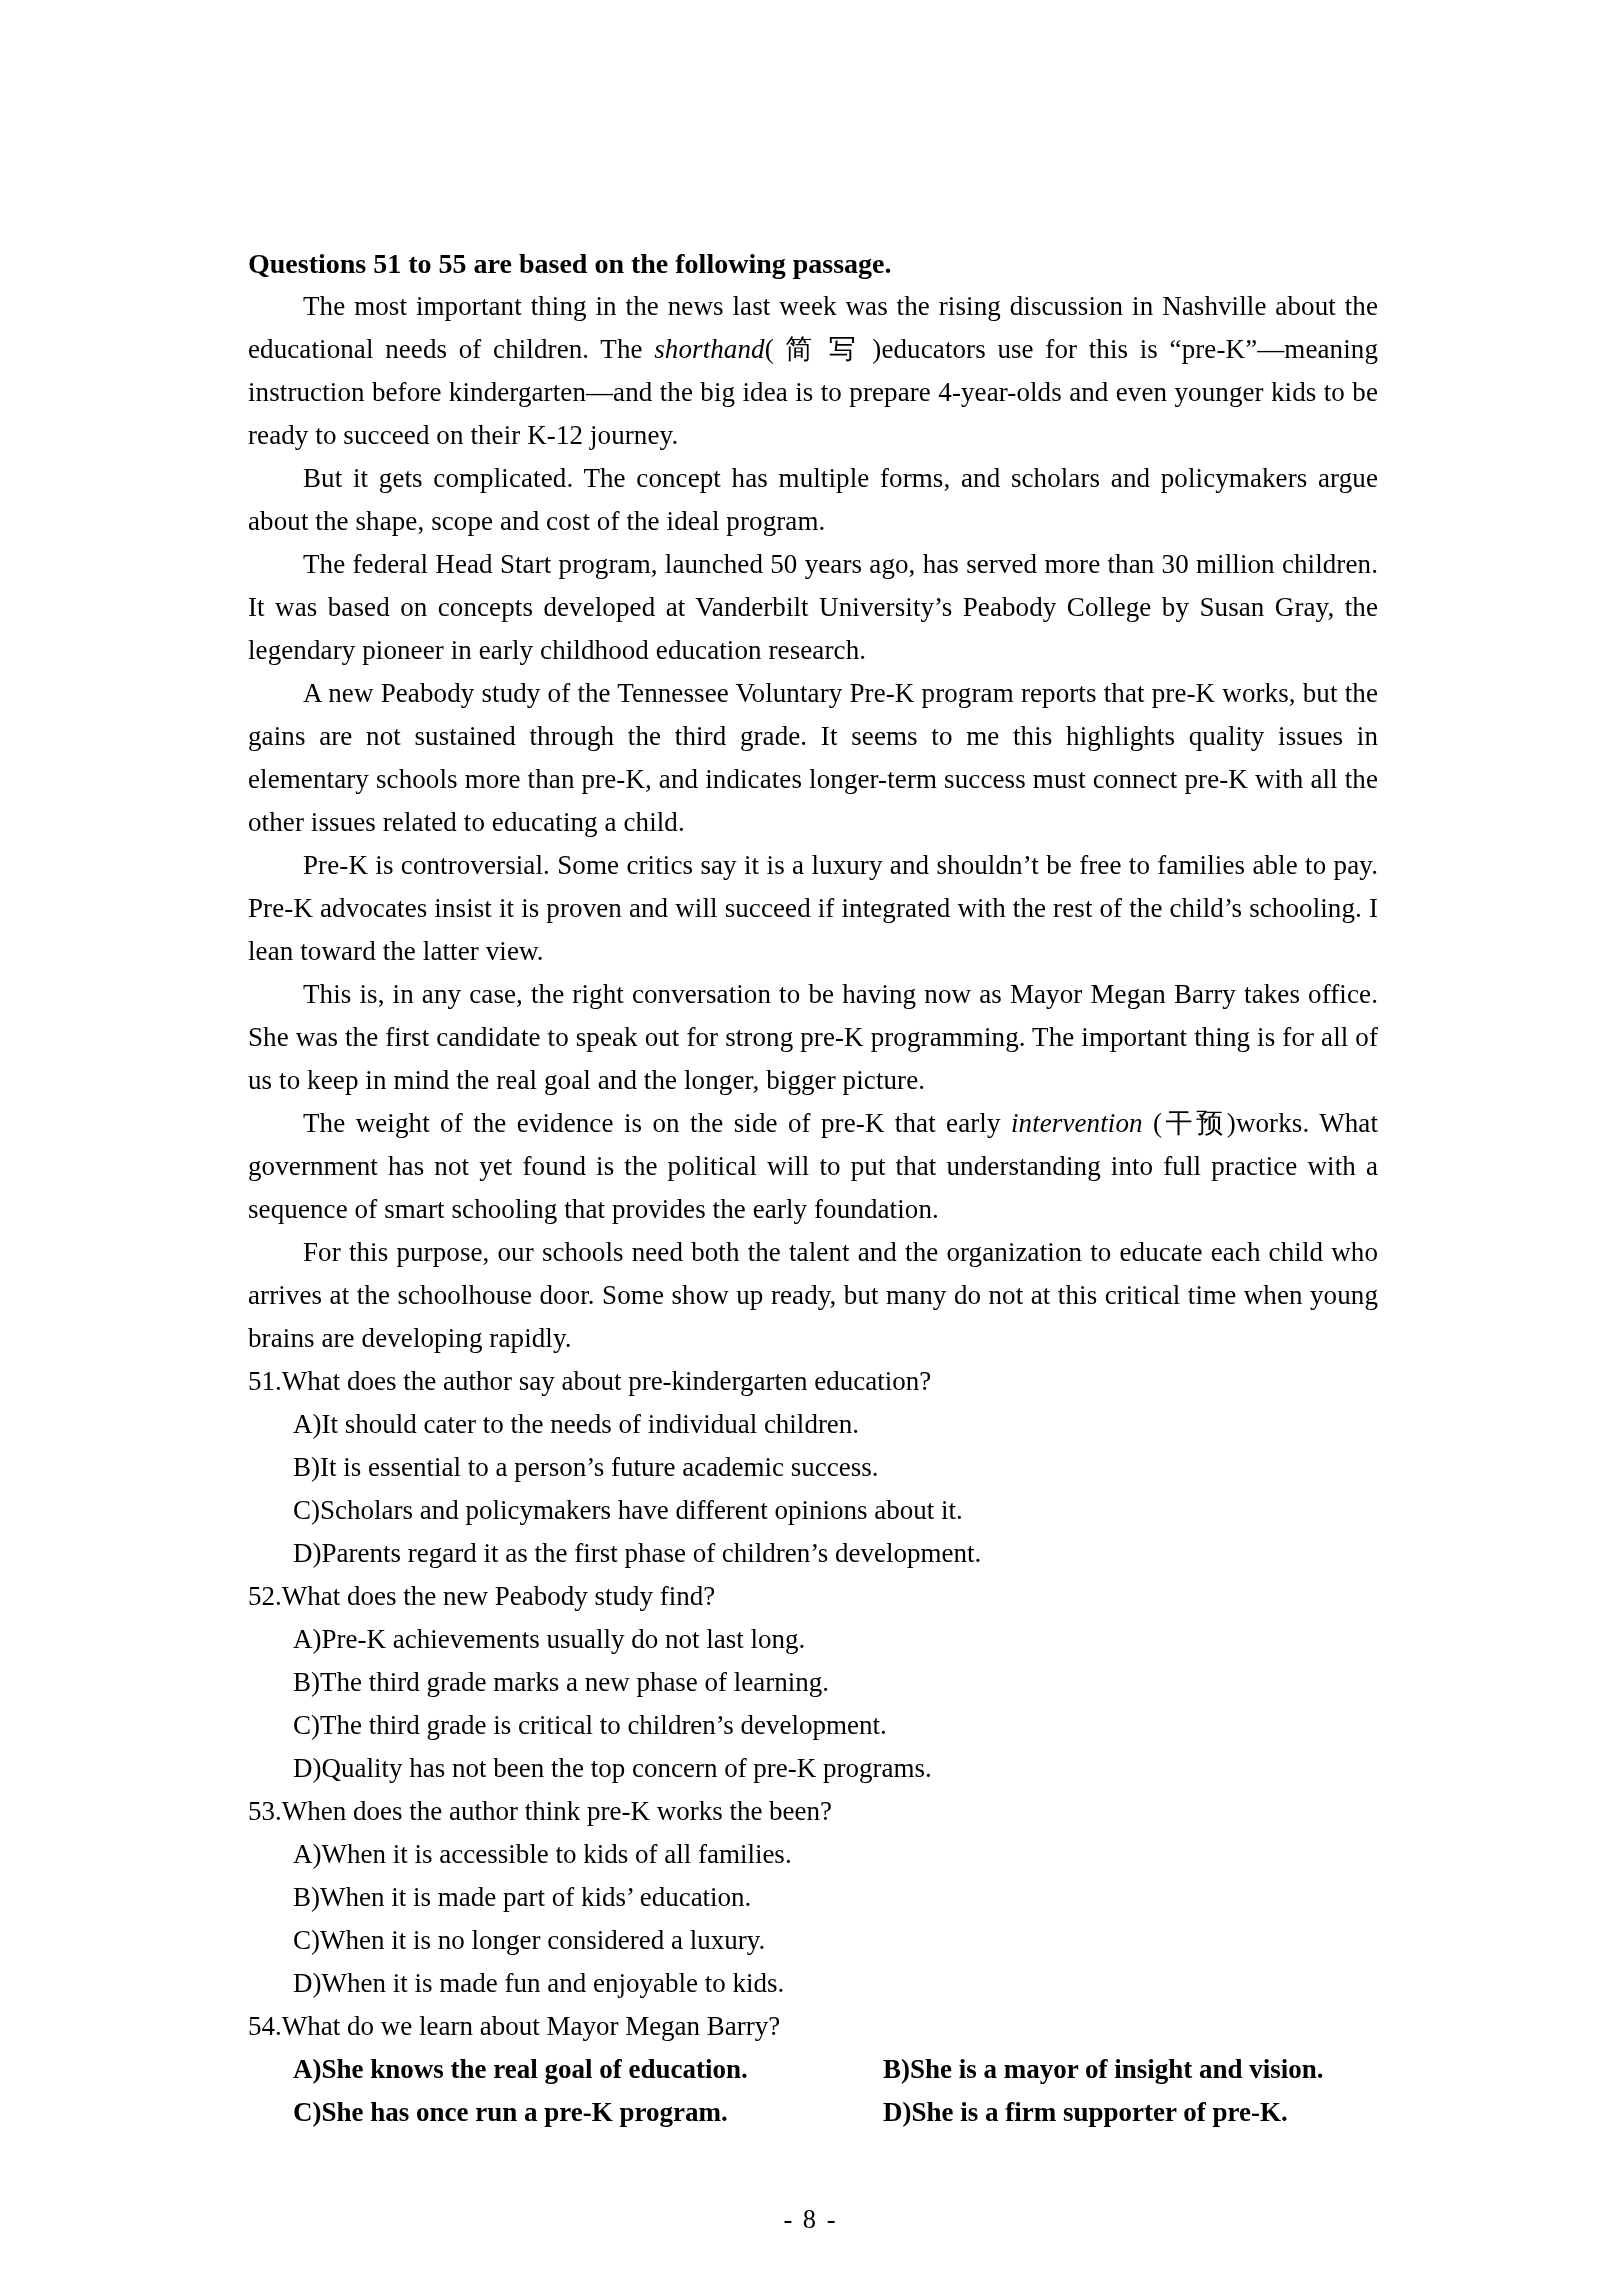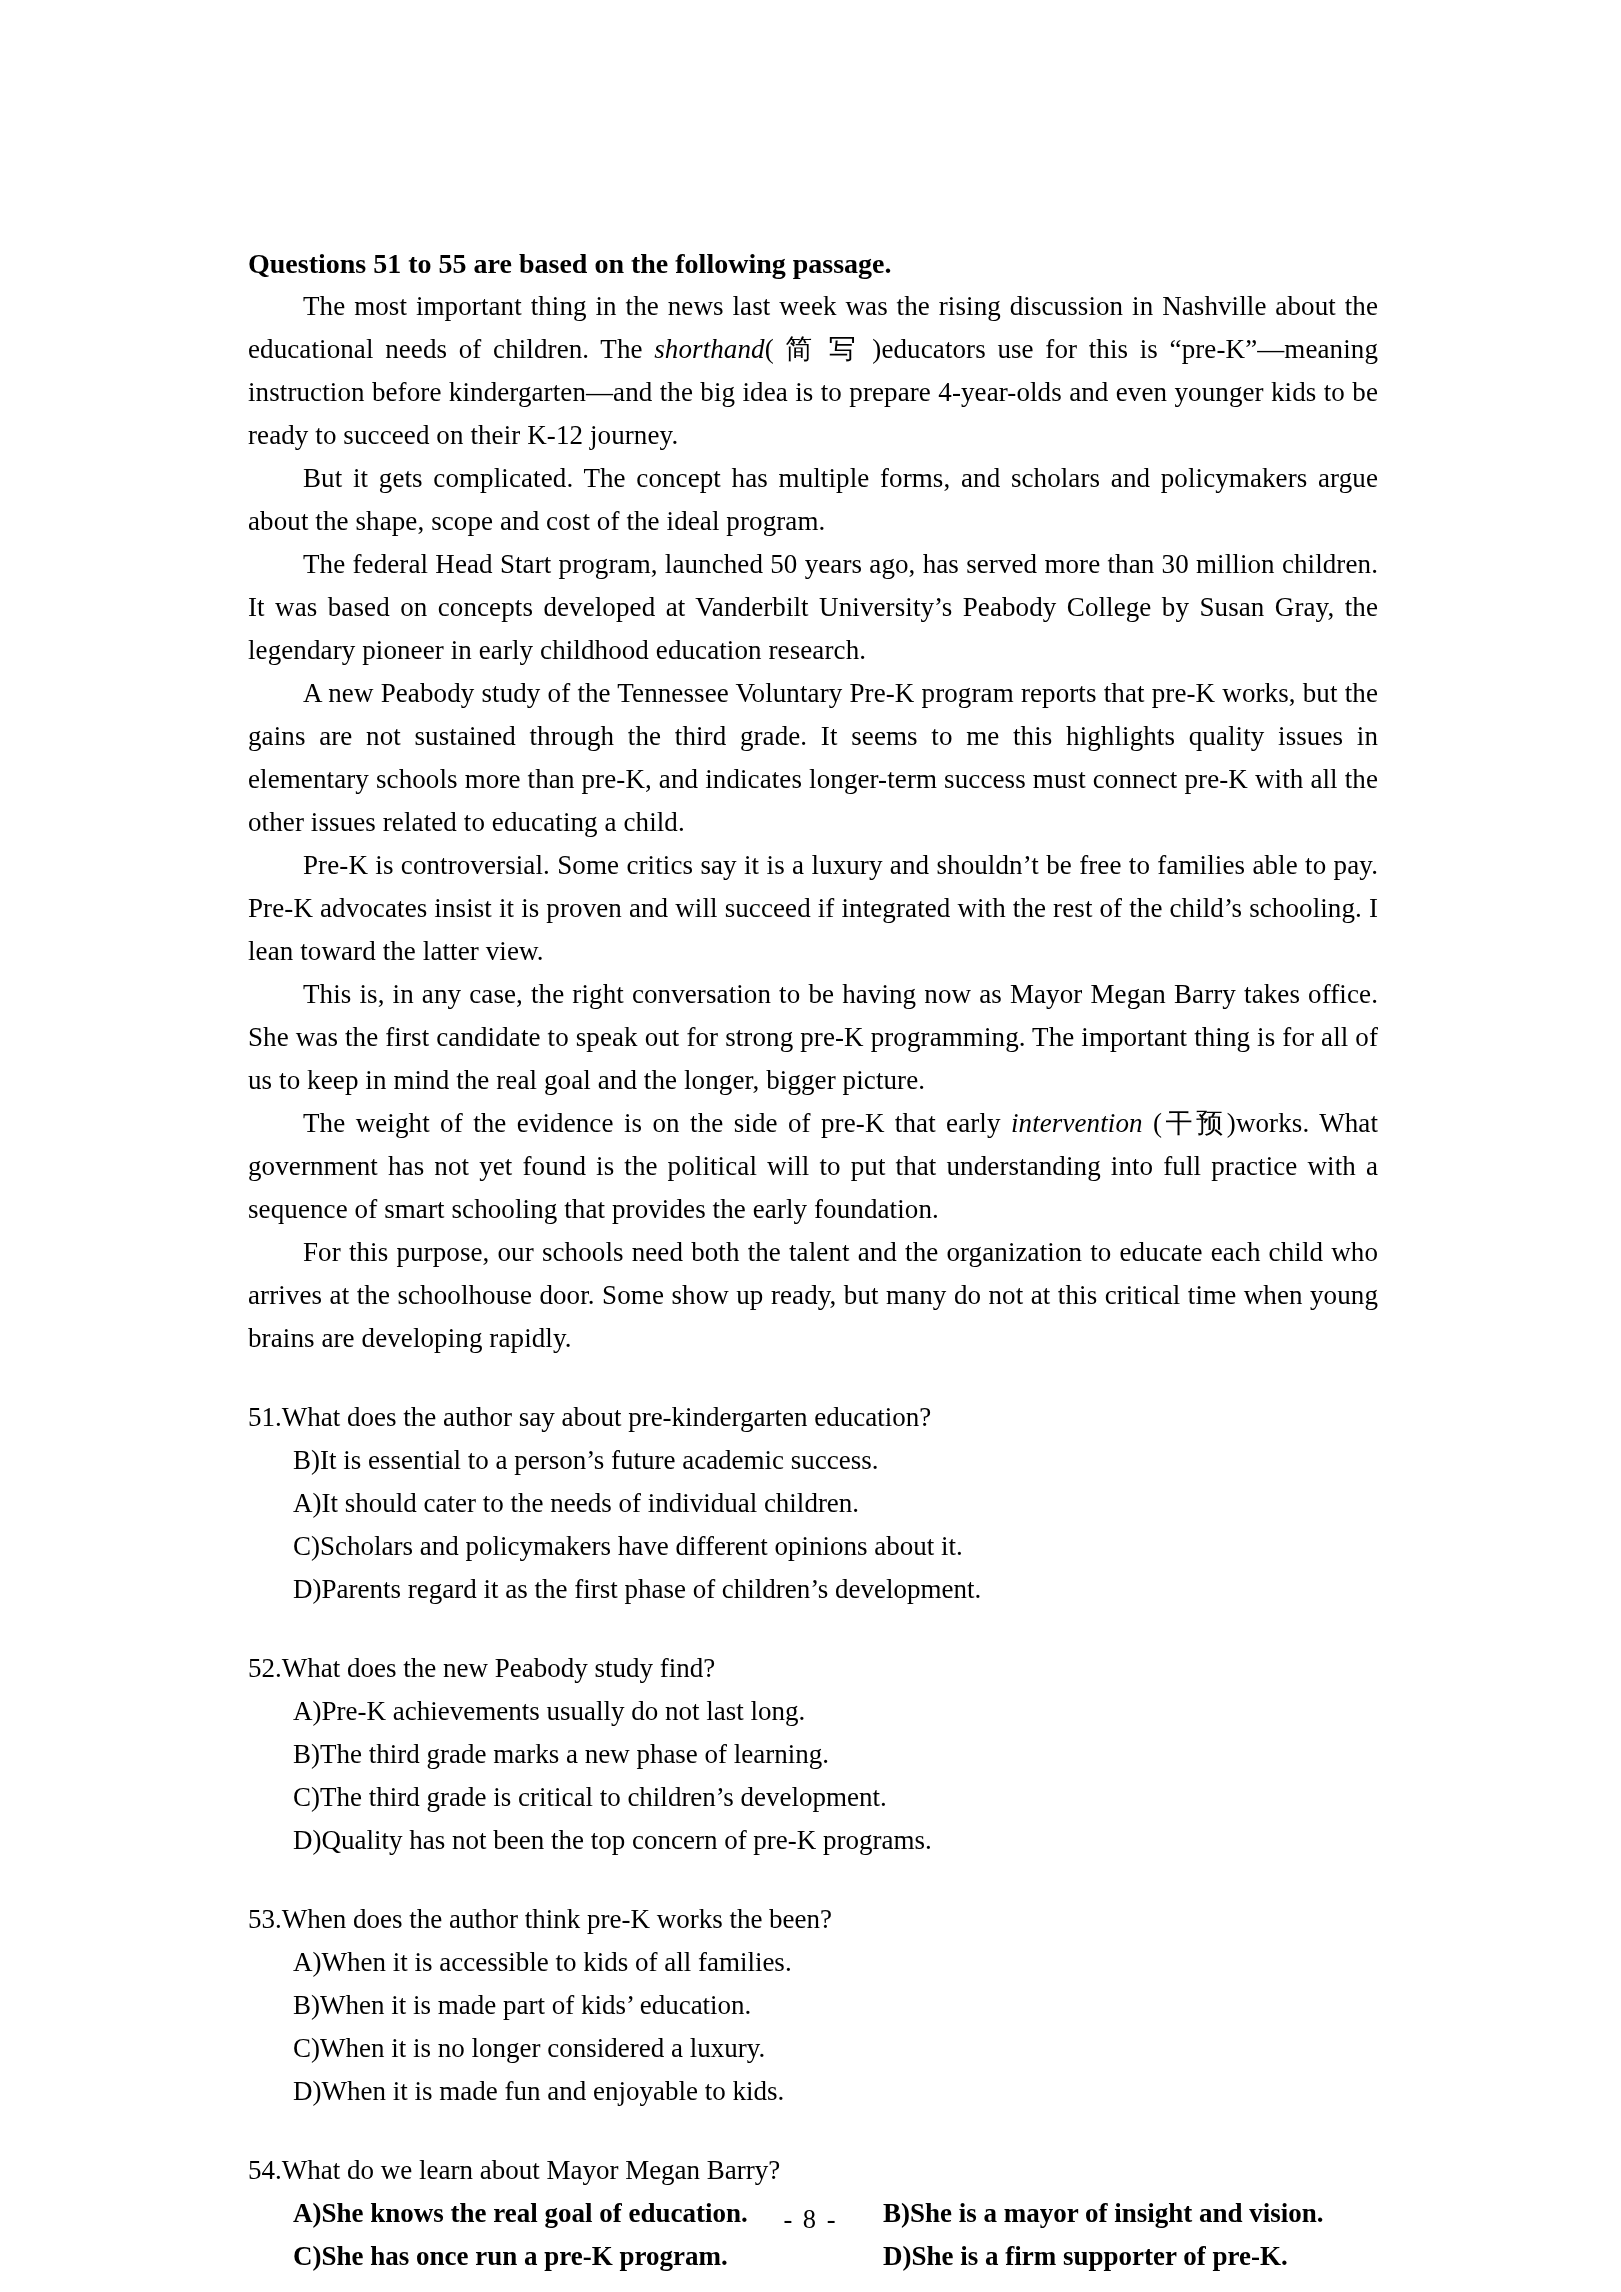--- a/index.html
+++ b/index.html
@@ -25,21 +25,21 @@
   .para {
     margin: 0;
     font-size: 27px;
     line-height: 43px;
     text-align: justify;
     text-indent: 55px;
     letter-spacing: 0.1px;
   }
   .para em { font-style: italic; }
   .question { font-size: 27px; line-height: 43px; }
-  .qline { white-space: nowrap; margin-top: 36px; }
+  .qline { white-space: nowrap; }
   .opts { margin-left: 45px; }
   .opts.twocol {
     display: grid;
     grid-template-columns: 590px auto;
     font-weight: bold;
   }
   .opt { white-space: nowrap; }
   .footer {
     position: absolute;
     left: 0; top: 2198px;
@@ -62,22 +62,22 @@
       <p class="para"><span>A new Peabody study of the Tennessee Voluntary Pre-K program reports that pre-K works, but the gains are not sustained through the third grade. It seems to me this highlights quality issues in elementary schools more than pre-K, and indicates longer-term success must connect pre-K with all the other issues related to educating a child.</span></p>
       <p class="para"><span>Pre-K is controversial. Some critics say it is a luxury and shouldn’t be free to families able to pay. Pre-K advocates insist it is proven and will succeed if integrated with the rest of the child’s schooling. I lean toward the latter view.</span></p>
       <p class="para"><span>This is, in any case, the right conversation to be having now as Mayor Megan Barry takes office. She was the first candidate to speak out for strong pre-K programming. The important thing is for all of us to keep in mind the real goal and the longer, bigger picture.</span></p>
       <p class="para"><span>The weight of the evidence is on the side of pre-K that early </span><em>intervention</em><span> (干预)works. What government has not yet found is the political will to put that understanding into full practice with a sequence of smart schooling that provides the early foundation.</span></p>
       <p class="para"><span>For this purpose, our schools need both the talent and the organization to educate each child who arrives at the schoolhouse door. Some show up ready, but many do not at this critical time when young brains are developing rapidly.</span></p>
     </div>
   <div id="questions">
       <div class="question">
         <div class="qline"><span>51.</span><span>What does the author say about pre-kindergarten education?</span></div>
         <div class="opts">
+          <div class="opt"><span>A)</span><span>It should cater to the needs of individual children.</span></div>
           <div class="opt"><span>B)</span><span>It is essential to a person’s future academic success.</span></div>
-          <div class="opt"><span>A)</span><span>It should cater to the needs of individual children.</span></div>
           <div class="opt"><span>C)</span><span>Scholars and policymakers have different opinions about it.</span></div>
           <div class="opt"><span>D)</span><span>Parents regard it as the first phase of children’s development.</span></div>
         </div>
       </div>
       <div class="question">
         <div class="qline"><span>52.</span><span>What does the new Peabody study find?</span></div>
         <div class="opts">
           <div class="opt"><span>A)</span><span>Pre-K achievements usually do not last long.</span></div>
           <div class="opt"><span>B)</span><span>The third grade marks a new phase of learning.</span></div>
           <div class="opt"><span>C)</span><span>The third grade is critical to children’s development.</span></div>

